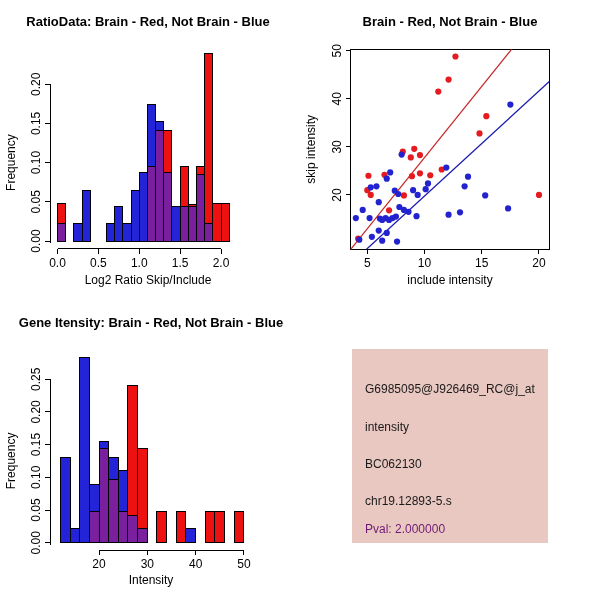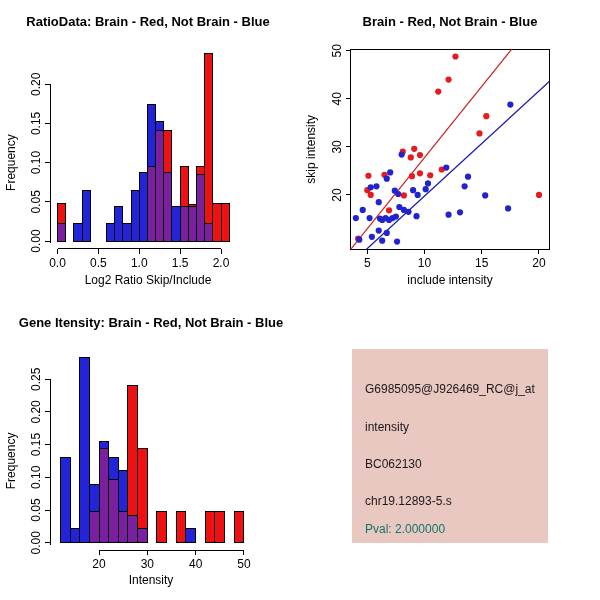--- a/index.html
+++ b/index.html
@@ -225,16 +225,16 @@
         <rect x="234.324" y="211.308" width="9.666" height="31.391999999999996" fill="#ee1111" stroke="#000000" stroke-width="1"></rect>
       </g>
     </svg>
 
   <div id="p-info" class="panel">
     <div class="infobox" id="infobox" style="background: rgb(233, 200, 193); color: rgb(26, 26, 26);">
       <div class="infoline" style="top:33px">G6985095@J926469_RC@j_at</div>
       <div class="infoline" style="top:71px">intensity</div>
       <div class="infoline" style="top:108px">BC062130</div>
       <div class="infoline" style="top:145px">chr19.12893-5.s</div>
-      <div class="infoline" id="pval-line" style="top: 173px; color: #0f766e;">Pval: 2.000000</div>
+      <div class="infoline" id="pval-line" style="top: 173px; color: #701a75;">Pval: 2.000000</div>
     </div>
   </div>
 </div>
 
 </body></html>

